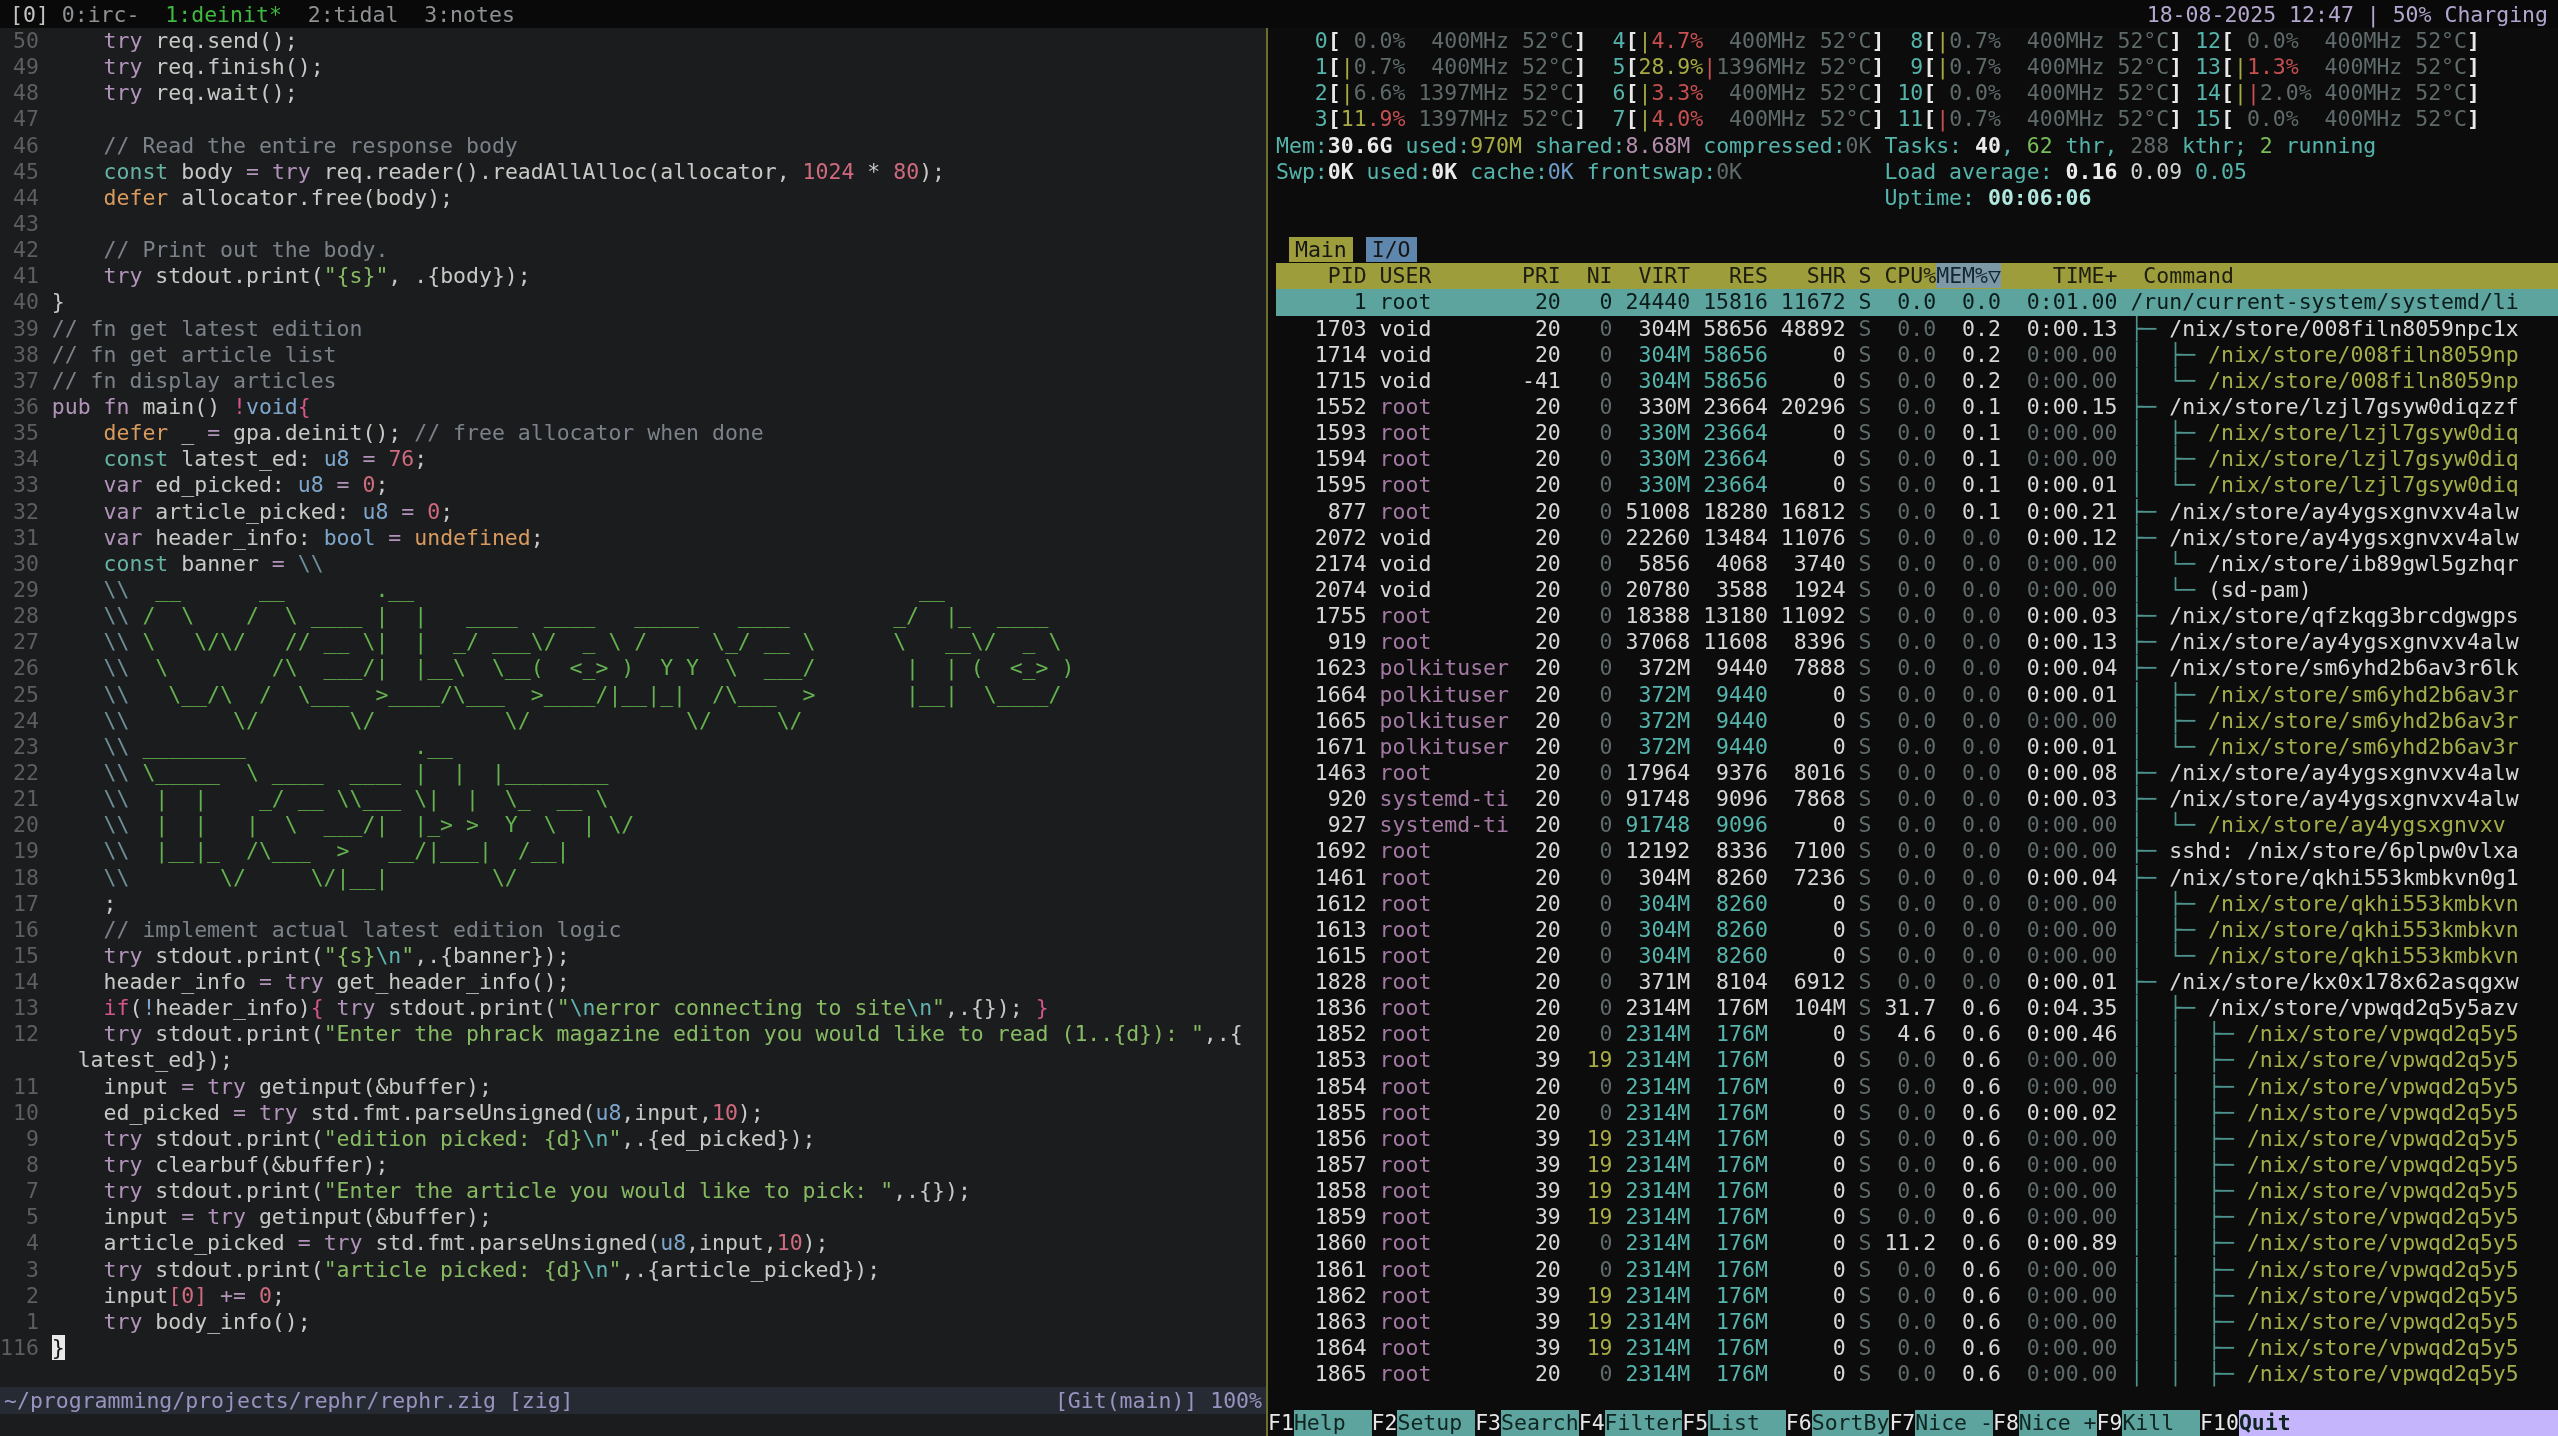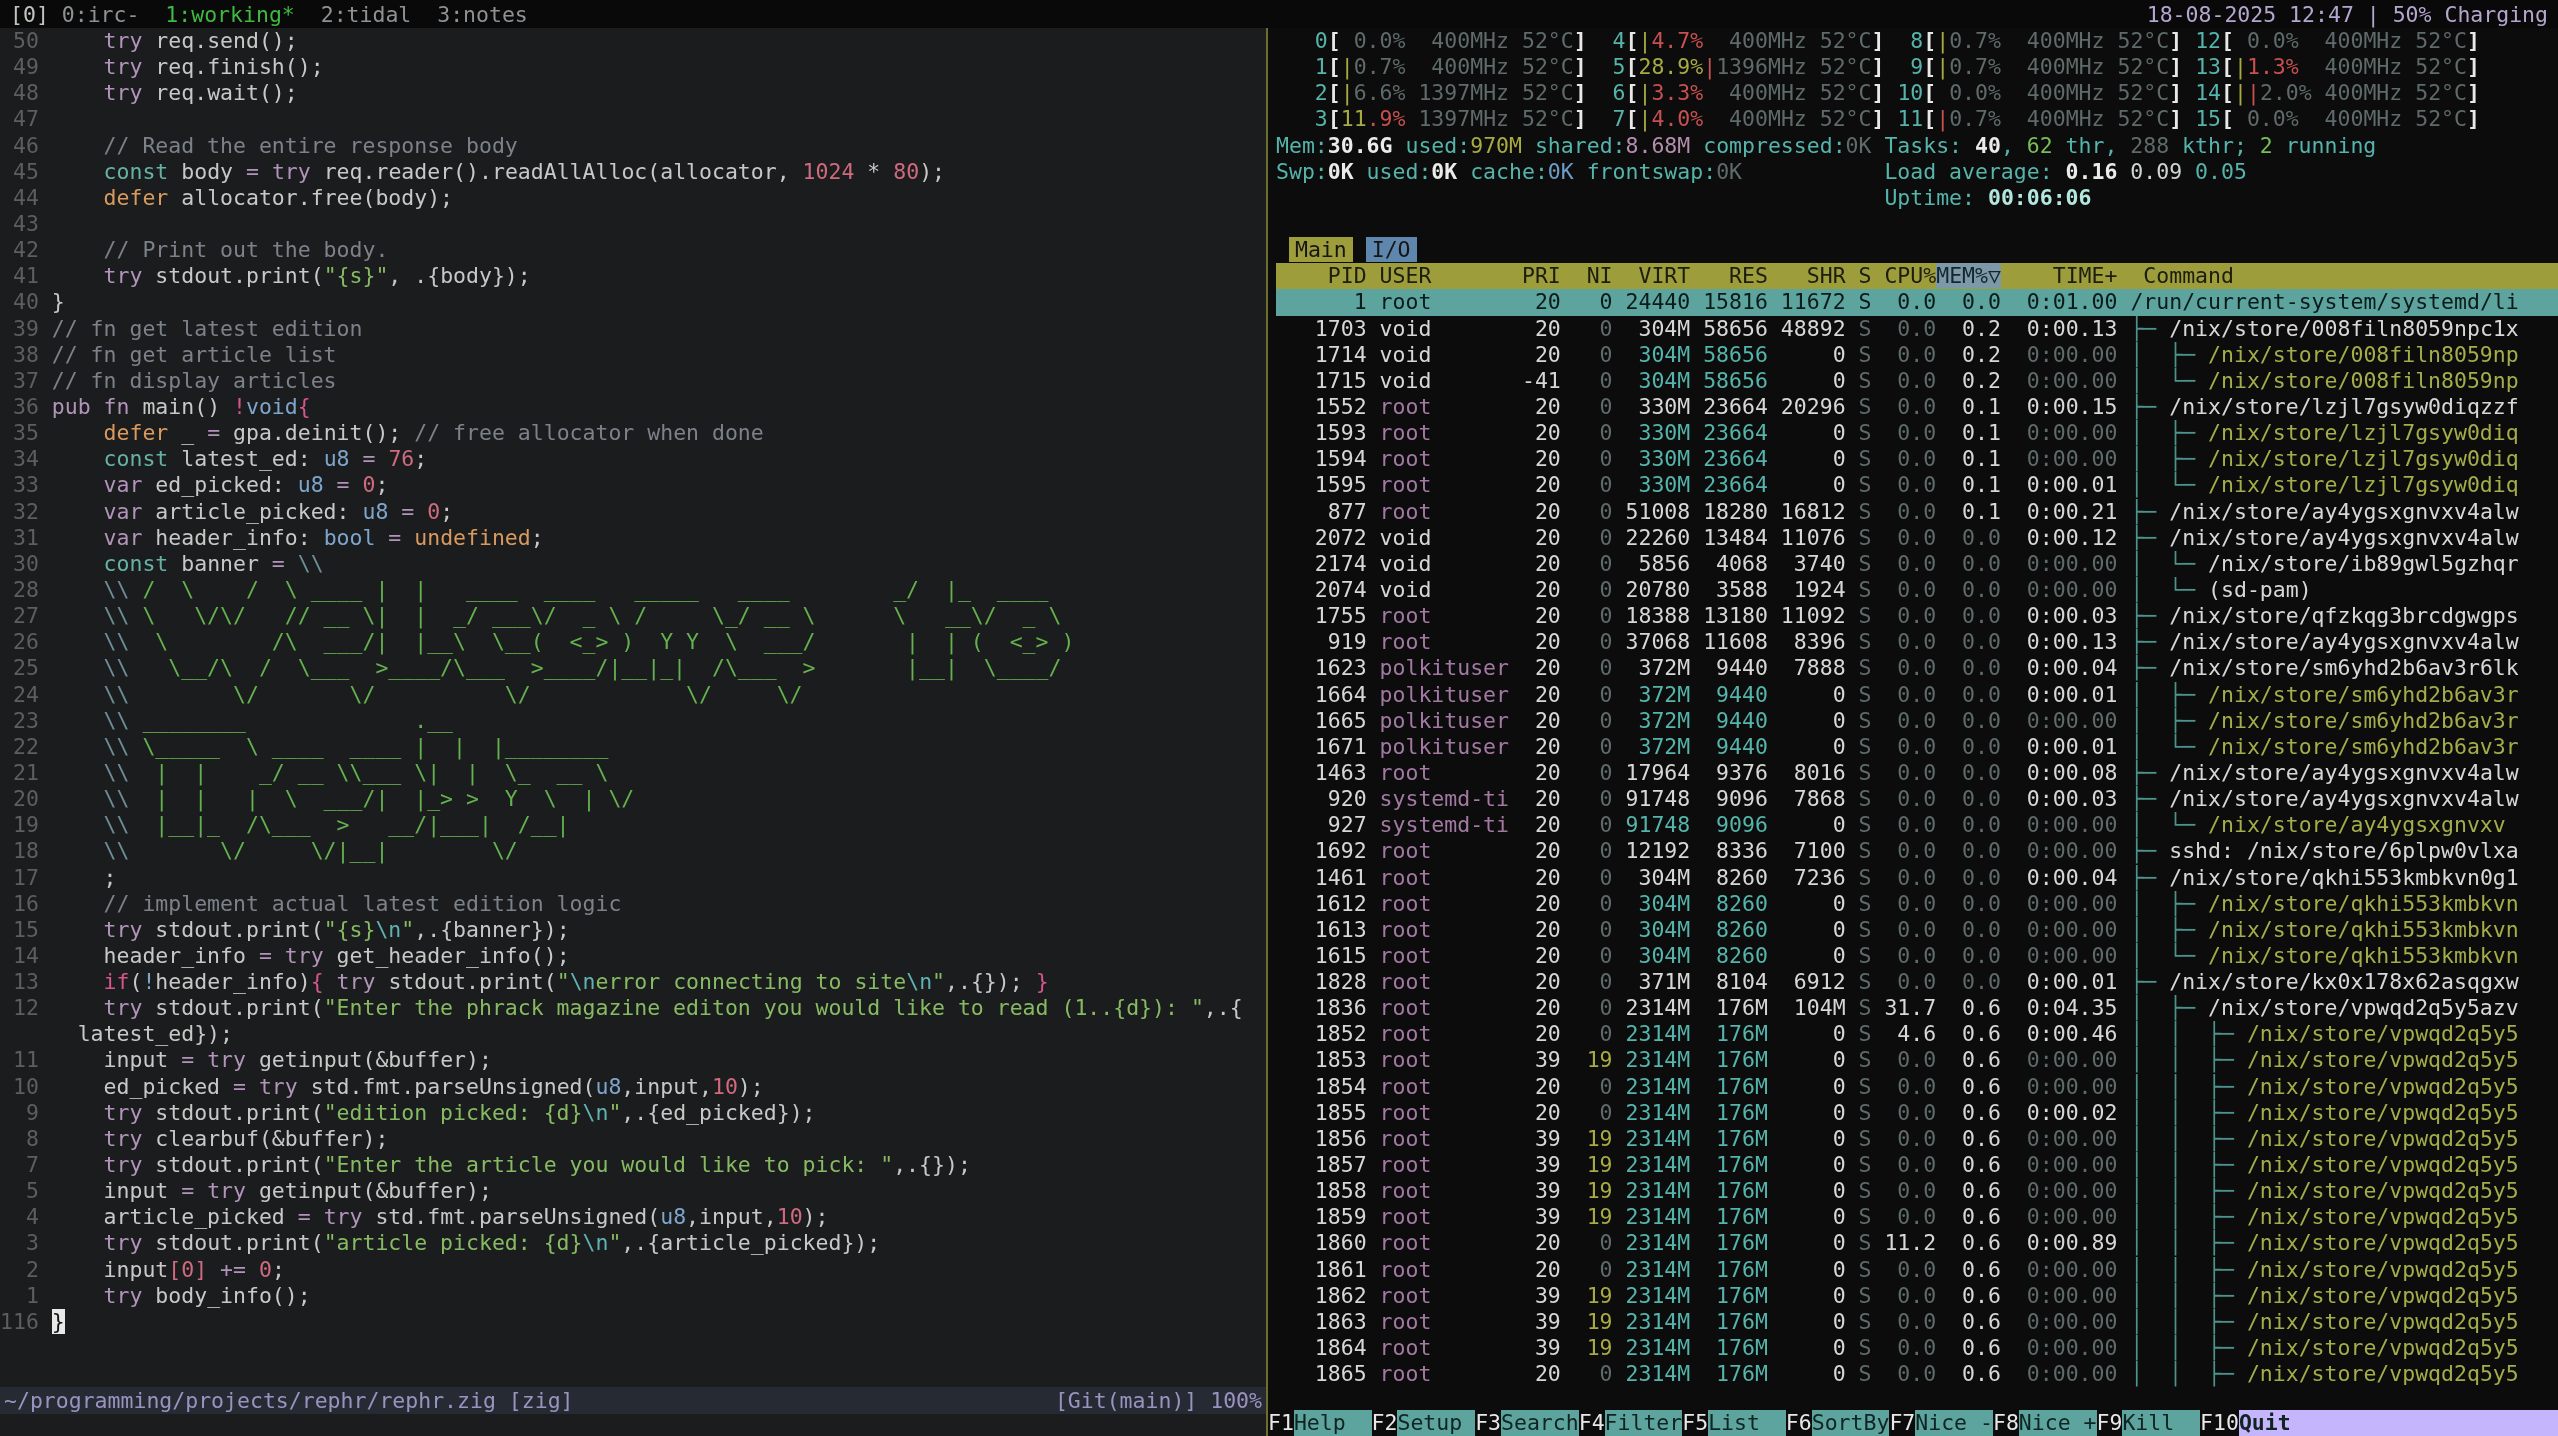--- a/index.html
+++ b/index.html
@@ -54,21 +54,21 @@
   #fbar { position:absolute; left:0; right:0; bottom:0; height:26px; line-height:26px;
     display:flex; white-space:pre; }
   #fbar .fk { color:#e8e8e8; }
   #fbar .fl { background:#5da49e; color:#102522; }
   #fbar .fill { flex:1; background:#c4b5fd;font-weight:bold; }
 </style>
 </head>
 <body>
 
 <div id="topbar">
-  <div><span class="session">[0] </span><span id="winlist"><span class="win">0:irc-  </span><span class="win active">1:working*  </span><span class="win">2:tidal  </span><span class="win">3:notes  </span></span></div>
+  <div><span class="session">[0] </span><span id="winlist"><span class="win">0:irc-  </span><span class="win active">1:deinit*  </span><span class="win">2:tidal  </span><span class="win">3:notes  </span></span></div>
   <div class="status">18-08-2025 12:47 | 50% Charging</div>
 </div>
 
 <div id="panes">
   <div id="left">
     <div id="editor">
         <div class="row"><span class="ln"> 50 </span><span class="c-txt">    </span><span class="c-kw">try</span><span class="c-txt"> req.send();</span></div>
         <div class="row"><span class="ln"> 49 </span><span class="c-txt">    </span><span class="c-kw">try</span><span class="c-txt"> req.finish();</span></div>
         <div class="row"><span class="ln"> 48 </span><span class="c-txt">    </span><span class="c-kw">try</span><span class="c-txt"> req.wait();</span></div>
         <div class="row"><span class="ln"> 47 </span> </div>
@@ -82,20 +82,21 @@
         <div class="row"><span class="ln"> 39 </span><span class="c-com">// fn get latest edition</span></div>
         <div class="row"><span class="ln"> 38 </span><span class="c-com">// fn get article list</span></div>
         <div class="row"><span class="ln"> 37 </span><span class="c-com">// fn display articles</span></div>
         <div class="row"><span class="ln"> 36 </span><span class="c-kw">pub</span><span class="c-txt"> </span><span class="c-kw">fn</span><span class="c-txt"> main() </span><span class="c-pk">!</span><span class="c-ty">void</span><span class="c-pk">{</span></div>
         <div class="row"><span class="ln"> 35 </span><span class="c-txt">    </span><span class="c-or">defer</span><span class="c-txt"> _ </span><span class="c-kw">=</span><span class="c-txt"> gpa.deinit(); </span><span class="c-com">// free allocator when done</span></div>
         <div class="row"><span class="ln"> 34 </span><span class="c-txt">    </span><span class="c-tl">const</span><span class="c-txt"> latest_ed: </span><span class="c-ty">u8</span><span class="c-txt"> </span><span class="c-kw">=</span><span class="c-txt"> </span><span class="c-num">76</span><span class="c-txt">;</span></div>
         <div class="row"><span class="ln"> 33 </span><span class="c-txt">    </span><span class="c-kw">var</span><span class="c-txt"> ed_picked: </span><span class="c-ty">u8</span><span class="c-txt"> </span><span class="c-kw">=</span><span class="c-txt"> </span><span class="c-num">0</span><span class="c-txt">;</span></div>
         <div class="row"><span class="ln"> 32 </span><span class="c-txt">    </span><span class="c-kw">var</span><span class="c-txt"> article_picked: </span><span class="c-ty">u8</span><span class="c-txt"> </span><span class="c-kw">=</span><span class="c-txt"> </span><span class="c-num">0</span><span class="c-txt">;</span></div>
         <div class="row"><span class="ln"> 31 </span><span class="c-txt">    </span><span class="c-kw">var</span><span class="c-txt"> header_info: </span><span class="c-ty">bool</span><span class="c-txt"> </span><span class="c-kw">=</span><span class="c-txt"> </span><span class="c-or">undefined</span><span class="c-txt">;</span></div>
         <div class="row"><span class="ln"> 30 </span><span class="c-txt">    </span><span class="c-tl">const</span><span class="c-txt"> banner </span><span class="c-kw">=</span><span class="c-txt"> </span><span class="c-sig">\\</span></div>
+        <div class="row"><span class="ln"> 29 </span><span class="c-txt">    </span><span class="c-sig">\\</span><span class="c-art">  __      __       .__                                       __</span></div>
         <div class="row"><span class="ln"> 28 </span><span class="c-txt">    </span><span class="c-sig">\\</span><span class="c-art"> /  \    /  \ ____ |  |   ____  ____   _____   ____        _/  |_  ____</span></div>
         <div class="row"><span class="ln"> 27 </span><span class="c-txt">    </span><span class="c-sig">\\</span><span class="c-art"> \   \/\/   // __ \|  |  _/ ___\/  _ \ /     \_/ __ \      \   __\/  _ \</span></div>
         <div class="row"><span class="ln"> 26 </span><span class="c-txt">    </span><span class="c-sig">\\</span><span class="c-art">  \        /\  ___/|  |__\  \__(  &lt;_&gt; )  Y Y  \  ___/       |  | (  &lt;_&gt; )</span></div>
         <div class="row"><span class="ln"> 25 </span><span class="c-txt">    </span><span class="c-sig">\\</span><span class="c-art">   \__/\  /  \___  &gt;____/\___  &gt;____/|__|_|  /\___  &gt;       |__|  \____/</span></div>
         <div class="row"><span class="ln"> 24 </span><span class="c-txt">    </span><span class="c-sig">\\</span><span class="c-art">        \/       \/          \/            \/     \/</span></div>
         <div class="row"><span class="ln"> 23 </span><span class="c-txt">    </span><span class="c-sig">\\</span><span class="c-art"> ________             .__</span></div>
         <div class="row"><span class="ln"> 22 </span><span class="c-txt">    </span><span class="c-sig">\\</span><span class="c-art"> \_____  \ ____  ____ |  |  |________</span></div>
         <div class="row"><span class="ln"> 21 </span><span class="c-txt">    </span><span class="c-sig">\\</span><span class="c-art">  |  |    _/ __ \\___ \|  |  \_  __ \</span></div>
         <div class="row"><span class="ln"> 20 </span><span class="c-txt">    </span><span class="c-sig">\\</span><span class="c-art">  |  |   |  \  ___/|  |_&gt; &gt;  Y  \  | \/</span></div>
         <div class="row"><span class="ln"> 19 </span><span class="c-txt">    </span><span class="c-sig">\\</span><span class="c-art">  |__|_  /\___  &gt;   __/|___|  /__|</span></div>

